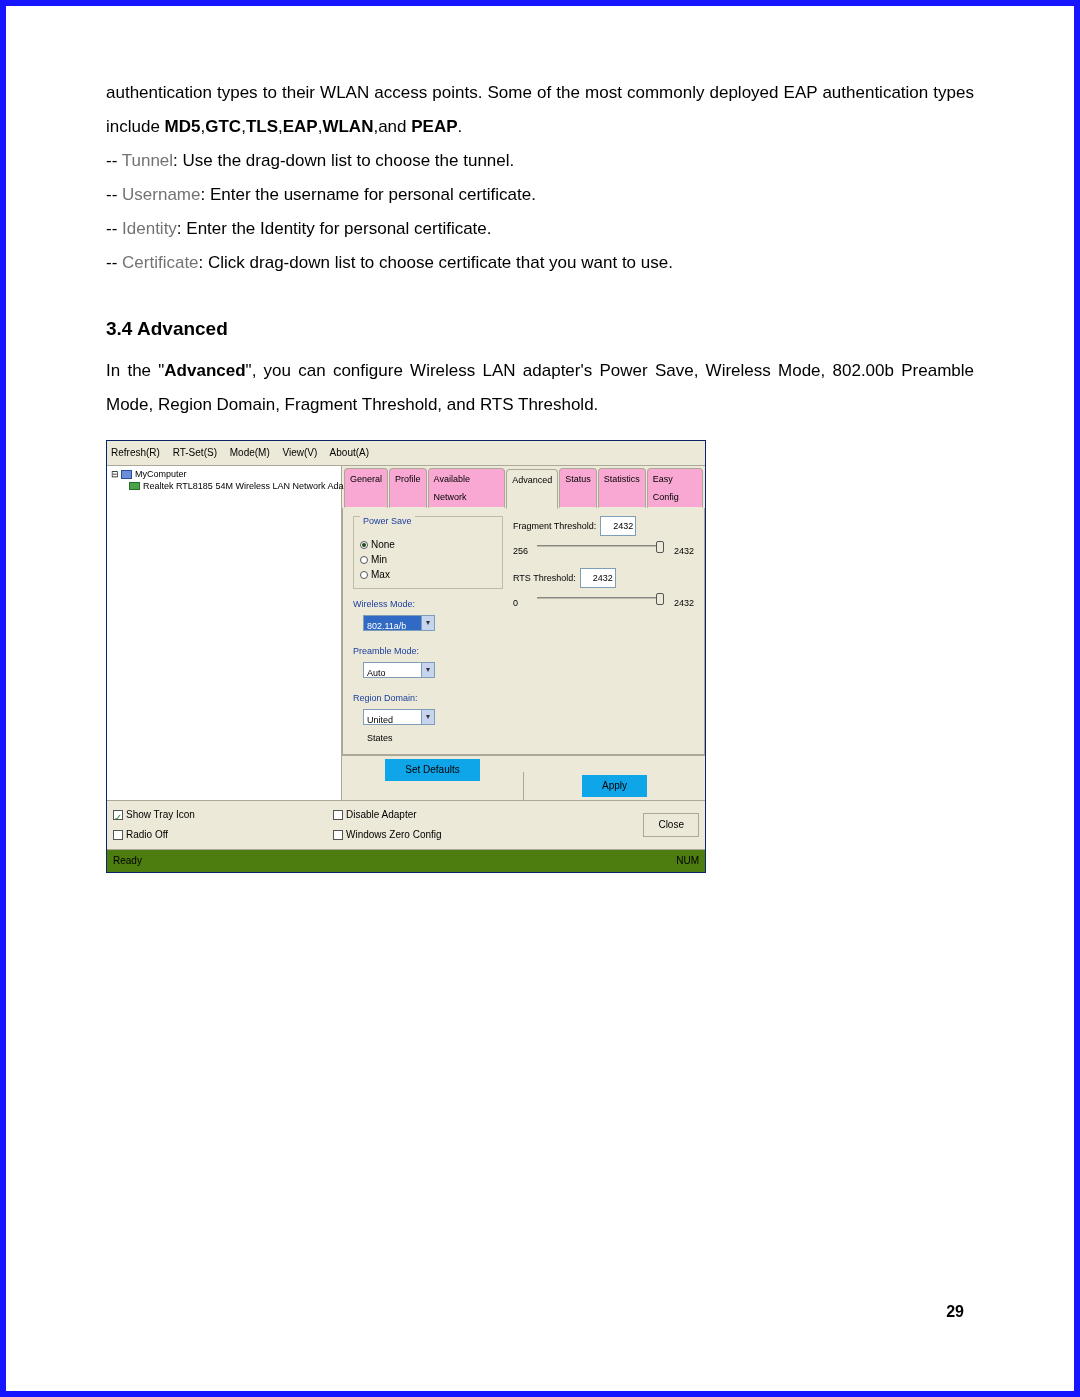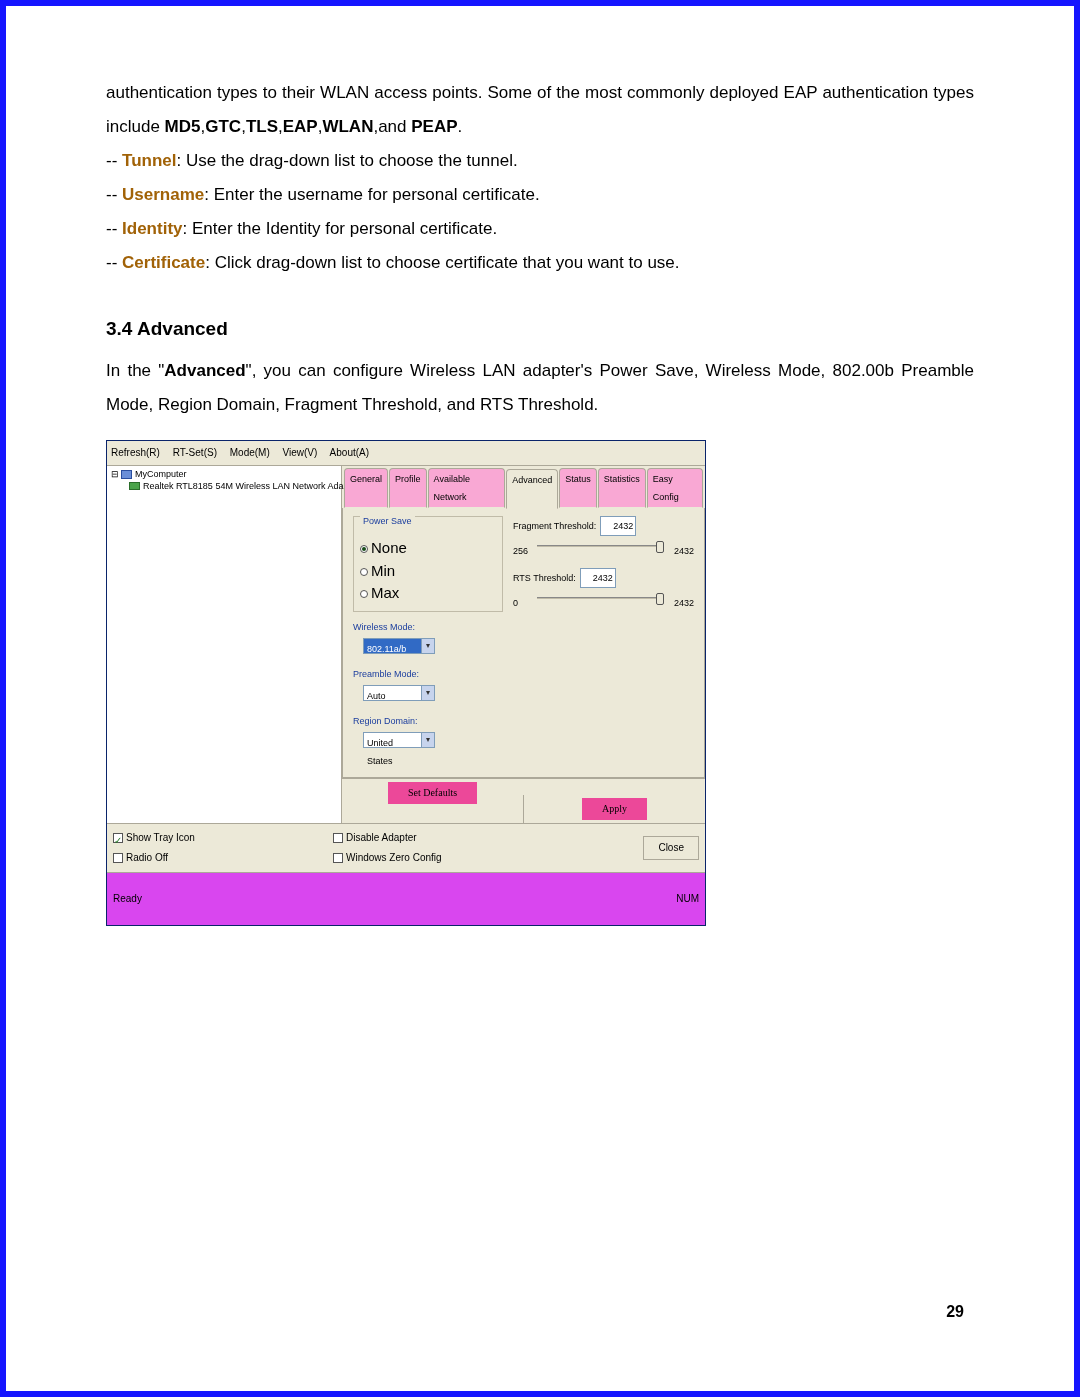--- a/index.html
+++ b/index.html
@@ -6,21 +6,21 @@
   body {
     font-family: Arial, Helvetica, sans-serif;
     background: #fff;
     width: 1080px;
     height: 1397px;
     border: 6px solid #1515ff;
     padding: 70px 100px 30px 100px;
     position: relative;
   }
   .body-text { font-size: 17px; line-height: 2; color: #000; }
-  .red { color: #a16207; font-weight: bold; }
+  .red { color: #737373; }
   .section-heading { font-size: 19px; font-weight: bold; margin-top: 30px; margin-bottom: 6px; }
   .justify { text-align: justify; }
   .page-num { position: absolute; bottom: 70px; right: 110px; font-weight: bold; font-size: 16px; }
 
   
   .scr {
     margin-top: 18px;
     width: 600px;
     font-family: Tahoma, Arial, sans-serif;
     font-size: 10px;
@@ -80,21 +80,21 @@
     display: flex;
   }
   .left-col { width: 150px; }
   .right-col { flex: 1; padding-left: 10px; }
   .fieldset {
     border: 1px solid #c0bba8;
     padding: 4px 6px 6px 6px;
     margin-bottom: 6px;
   }
   .legend { color: #1a3d9e; font-size: 9px; position: relative; top: -10px; background: #ece9d8; padding: 0 3px; display: inline-block; }
-  .radio-row { font-size: 15px; margin-top: -4px; line-height: 1.5; }
+  .radio-row { font-size: 10px; margin-top: -4px; line-height: 1.5; }
   .radio { display:inline-block; width:8px; height:8px; border:1px solid #555; border-radius:50%; background:#fff; vertical-align:middle; margin-right:3px; position:relative;}
   .radio.sel::after{content:'';position:absolute;left:1px;top:1px;width:4px;height:4px;background:#1a4d1a;border-radius:50%;}
   .label-blue { color: #1a3d9e; font-size: 9px; margin-bottom: 2px; }
   .combo {
     display:inline-block; width:72px; height:16px;
     background:#fff; border:1px solid #7f9db9;
     font-size:9px; padding:1px 14px 1px 3px;
     position:relative;
   }
   .combo.sel { background:#316ac5; color:#fff; }
@@ -102,26 +102,26 @@
   .slider-block { margin-bottom: 14px; }
   .slider-label { font-size: 9px; display: flex; align-items: center; }
   .slider-label .val { display:inline-block; width:36px; border:1px solid #7f9db9; background:#fff; padding:0 2px; margin-left:4px; text-align:right;}
   .slider-track { position:relative; height:16px; margin:2px 0 0 0;}
   .track-line { position:absolute; left:24px; right:30px; top:7px; height:2px; background:#c0bba8; border-top:1px solid #888;}
   .thumb { position:absolute; top:3px; width:8px; height:12px; background:#ece9d8; border:1px solid #555; border-radius:2px;}
   .range-lo { position:absolute; left:0; top:4px; font-size:9px;}
   .range-hi { position:absolute; right:0; top:4px; font-size:9px;}
   .action-row { display:flex; border-top:1px solid #aca899; }
   .action-half { flex:1; text-align:center; padding:3px 0;}
-  .btn-flat { display:inline-block; border:1px solid #aca899; background:#ec4899; padding:1px 20px; font-size:10px;font-family:Liberation Serif, serif;}
+  .btn-flat { display:inline-block; border:1px solid #aca899; background:#0ea5e9; padding:1px 20px; font-size:10px;}
   .bottom-checks { display:flex; padding:4px 6px; gap:20px; border-top:1px solid #aca899; font-size:10px; align-items:center; flex-wrap:wrap;}
   .check { display:inline-block; width:10px; height:10px; background:#fff; border:1px solid #555; vertical-align:middle; margin-right:3px; position:relative;}
   .check.on::after{content:'✓'; position:absolute; left:0; top:-3px; font-size:10px; color:#2a7a2a;}
   .close-btn { margin-left:auto; border:1px solid #aca899; background:#ece9d8; padding:1px 14px; font-size:10px;}
-  .status { display:flex; justify-content:space-between; background:#d946ef; border-top:1px solid #aca899; padding:16px 6px; font-size:10px;gap:6px;}
+  .status { display:flex; justify-content:space-between; background:#4d7c0f; border-top:1px solid #aca899; padding:1px 6px; font-size:10px;gap:6px;}
 </style>
 </head>
 <body>
 
 <div class="body-text">
   <p class="justify">
     <span>authentication types to their WLAN access points. Some of the most commonly deployed EAP authentication types include </span><b>MD5</b><span>,</span><b>GTC</b><span>,</span><b>TLS</b><span>,</span><b>EAP</b><span>,</span><b>WLAN</b><span>,and </span><b>PEAP</b><span>.</span>
   </p>
   <p><span>-- </span><span class="red">Tunnel</span><span>: Use the drag-down list to choose the tunnel.</span></p>
   <p><span>-- </span><span class="red">Username</span><span>: Enter the username for personal certificate.</span></p>

